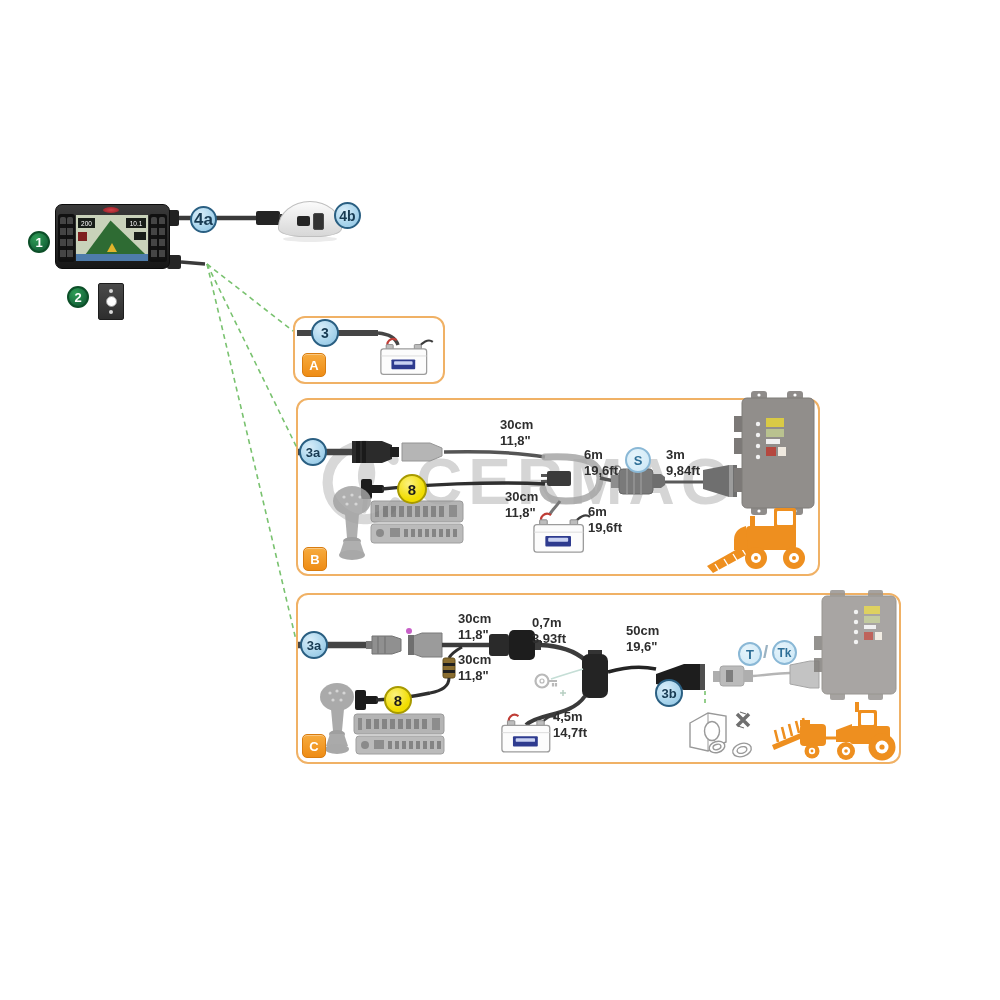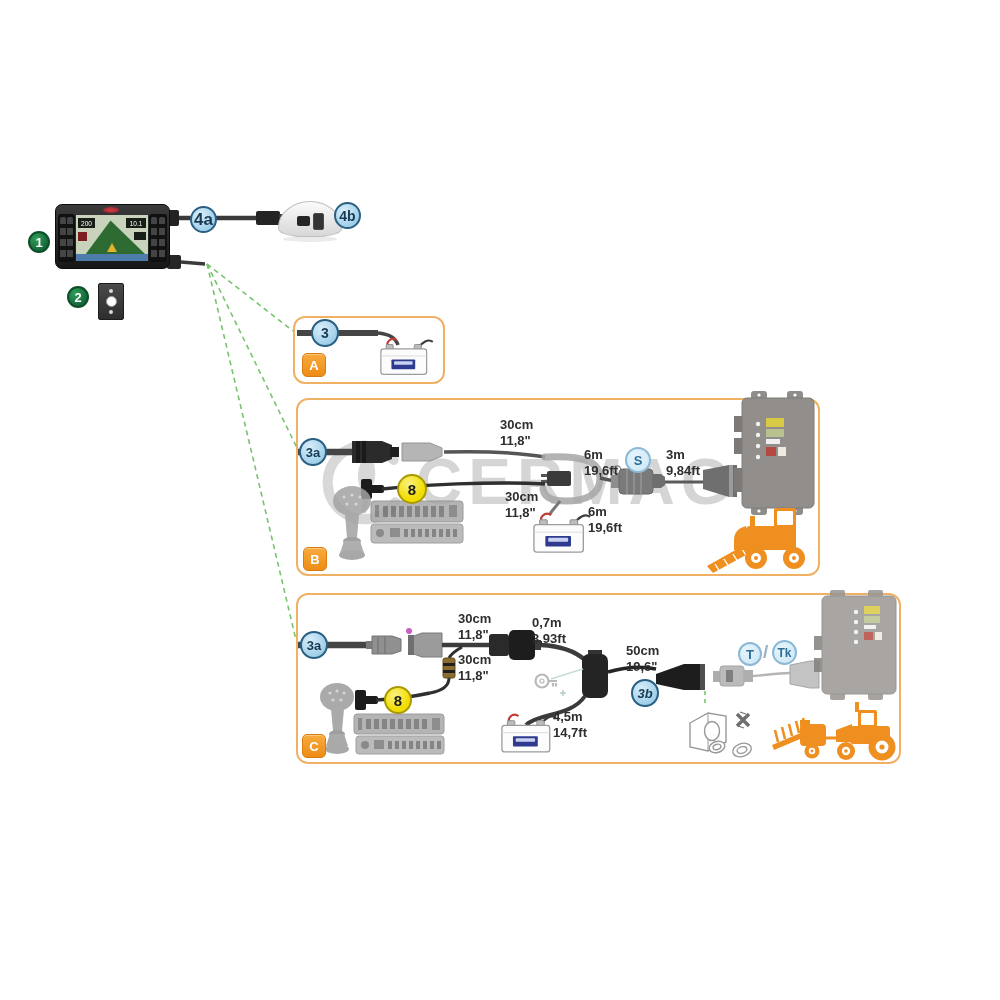--- a/index.html
+++ b/index.html
@@ -411,21 +411,21 @@
     </div>
   <div class="co yellow" style="left:397px;top:474px;width:30px;height:30px;">
       <span>8</span>
     </div>
   <div class="co blue" style="left:300px;top:631px;width:28px;height:28px;font-size:13px;">
       <span>3a</span>
     </div>
   <div class="co yellow" style="left:384px;top:686px;width:28px;height:28px;">
       <span>8</span>
     </div>
-  <div class="co blue" style="left:631px;top:679px;width:28px;height:28px;font-size:13px;font-style:italic;">
+  <div class="co blue" style="left:655px;top:679px;width:28px;height:28px;font-size:13px;">
       <span>3b</span>
     </div>
   <div class="co light" style="left:738px;top:642px;width:24px;height:24px;">
       <span>T</span>
     </div>
   <div class="slash" style="left:763px;top:641px;">/</div>
   <div class="co light" style="left:772px;top:640px;width:25px;height:25px;font-size:12px;">
       <span>Tk</span>
     </div>
 
@@ -465,21 +465,21 @@
       <span>11,8"</span>
   </div>
   <div class="meas" style="left:532px;top:615px;">
     <span>0,7m</span>
       <span>3,93ft</span>
   </div>
   <div class="meas" style="left:458px;top:652px;">
     <span>30cm</span>
       <span>11,8"</span>
   </div>
-  <div class="meas" style="left:626px;top:643px;">
+  <div class="meas" style="left:626px;top:623px;">
     <span>50cm</span>
       <span>19,6"</span>
   </div>
   <div class="meas" style="left:553px;top:709px;">
     <span>4,5m</span>
       <span>14,7ft</span>
   </div>
 
 </div>
 

